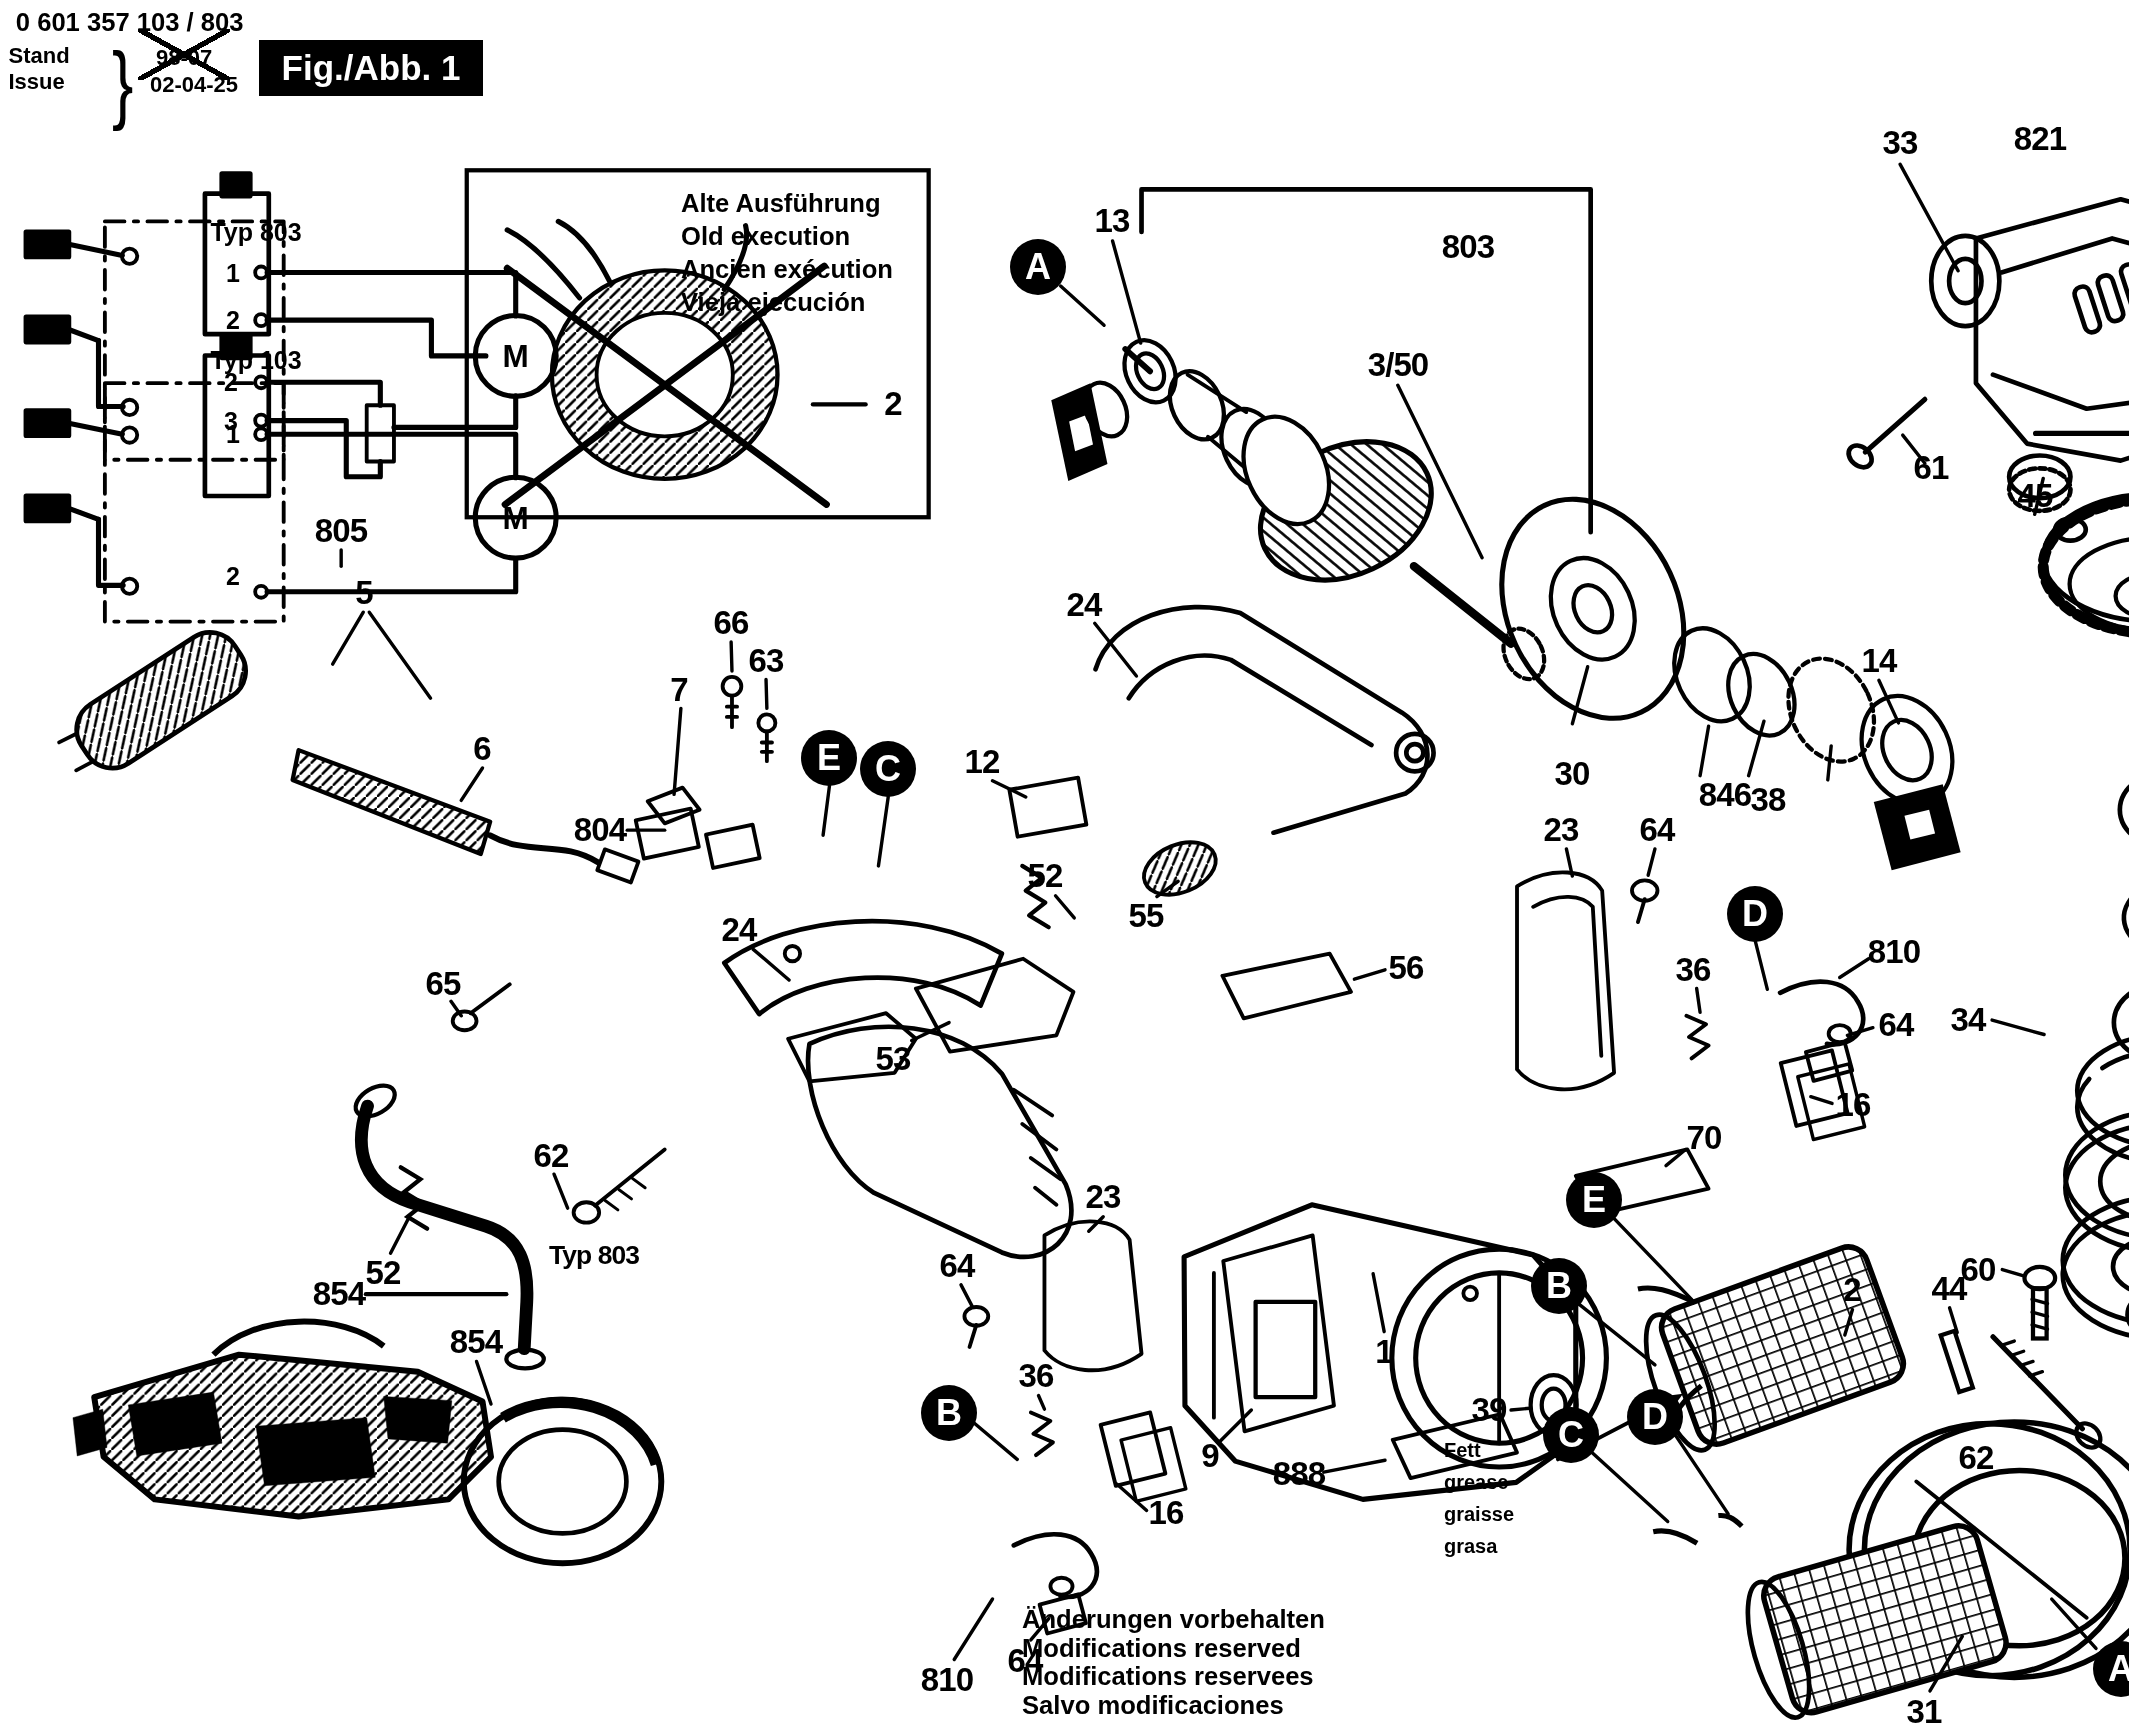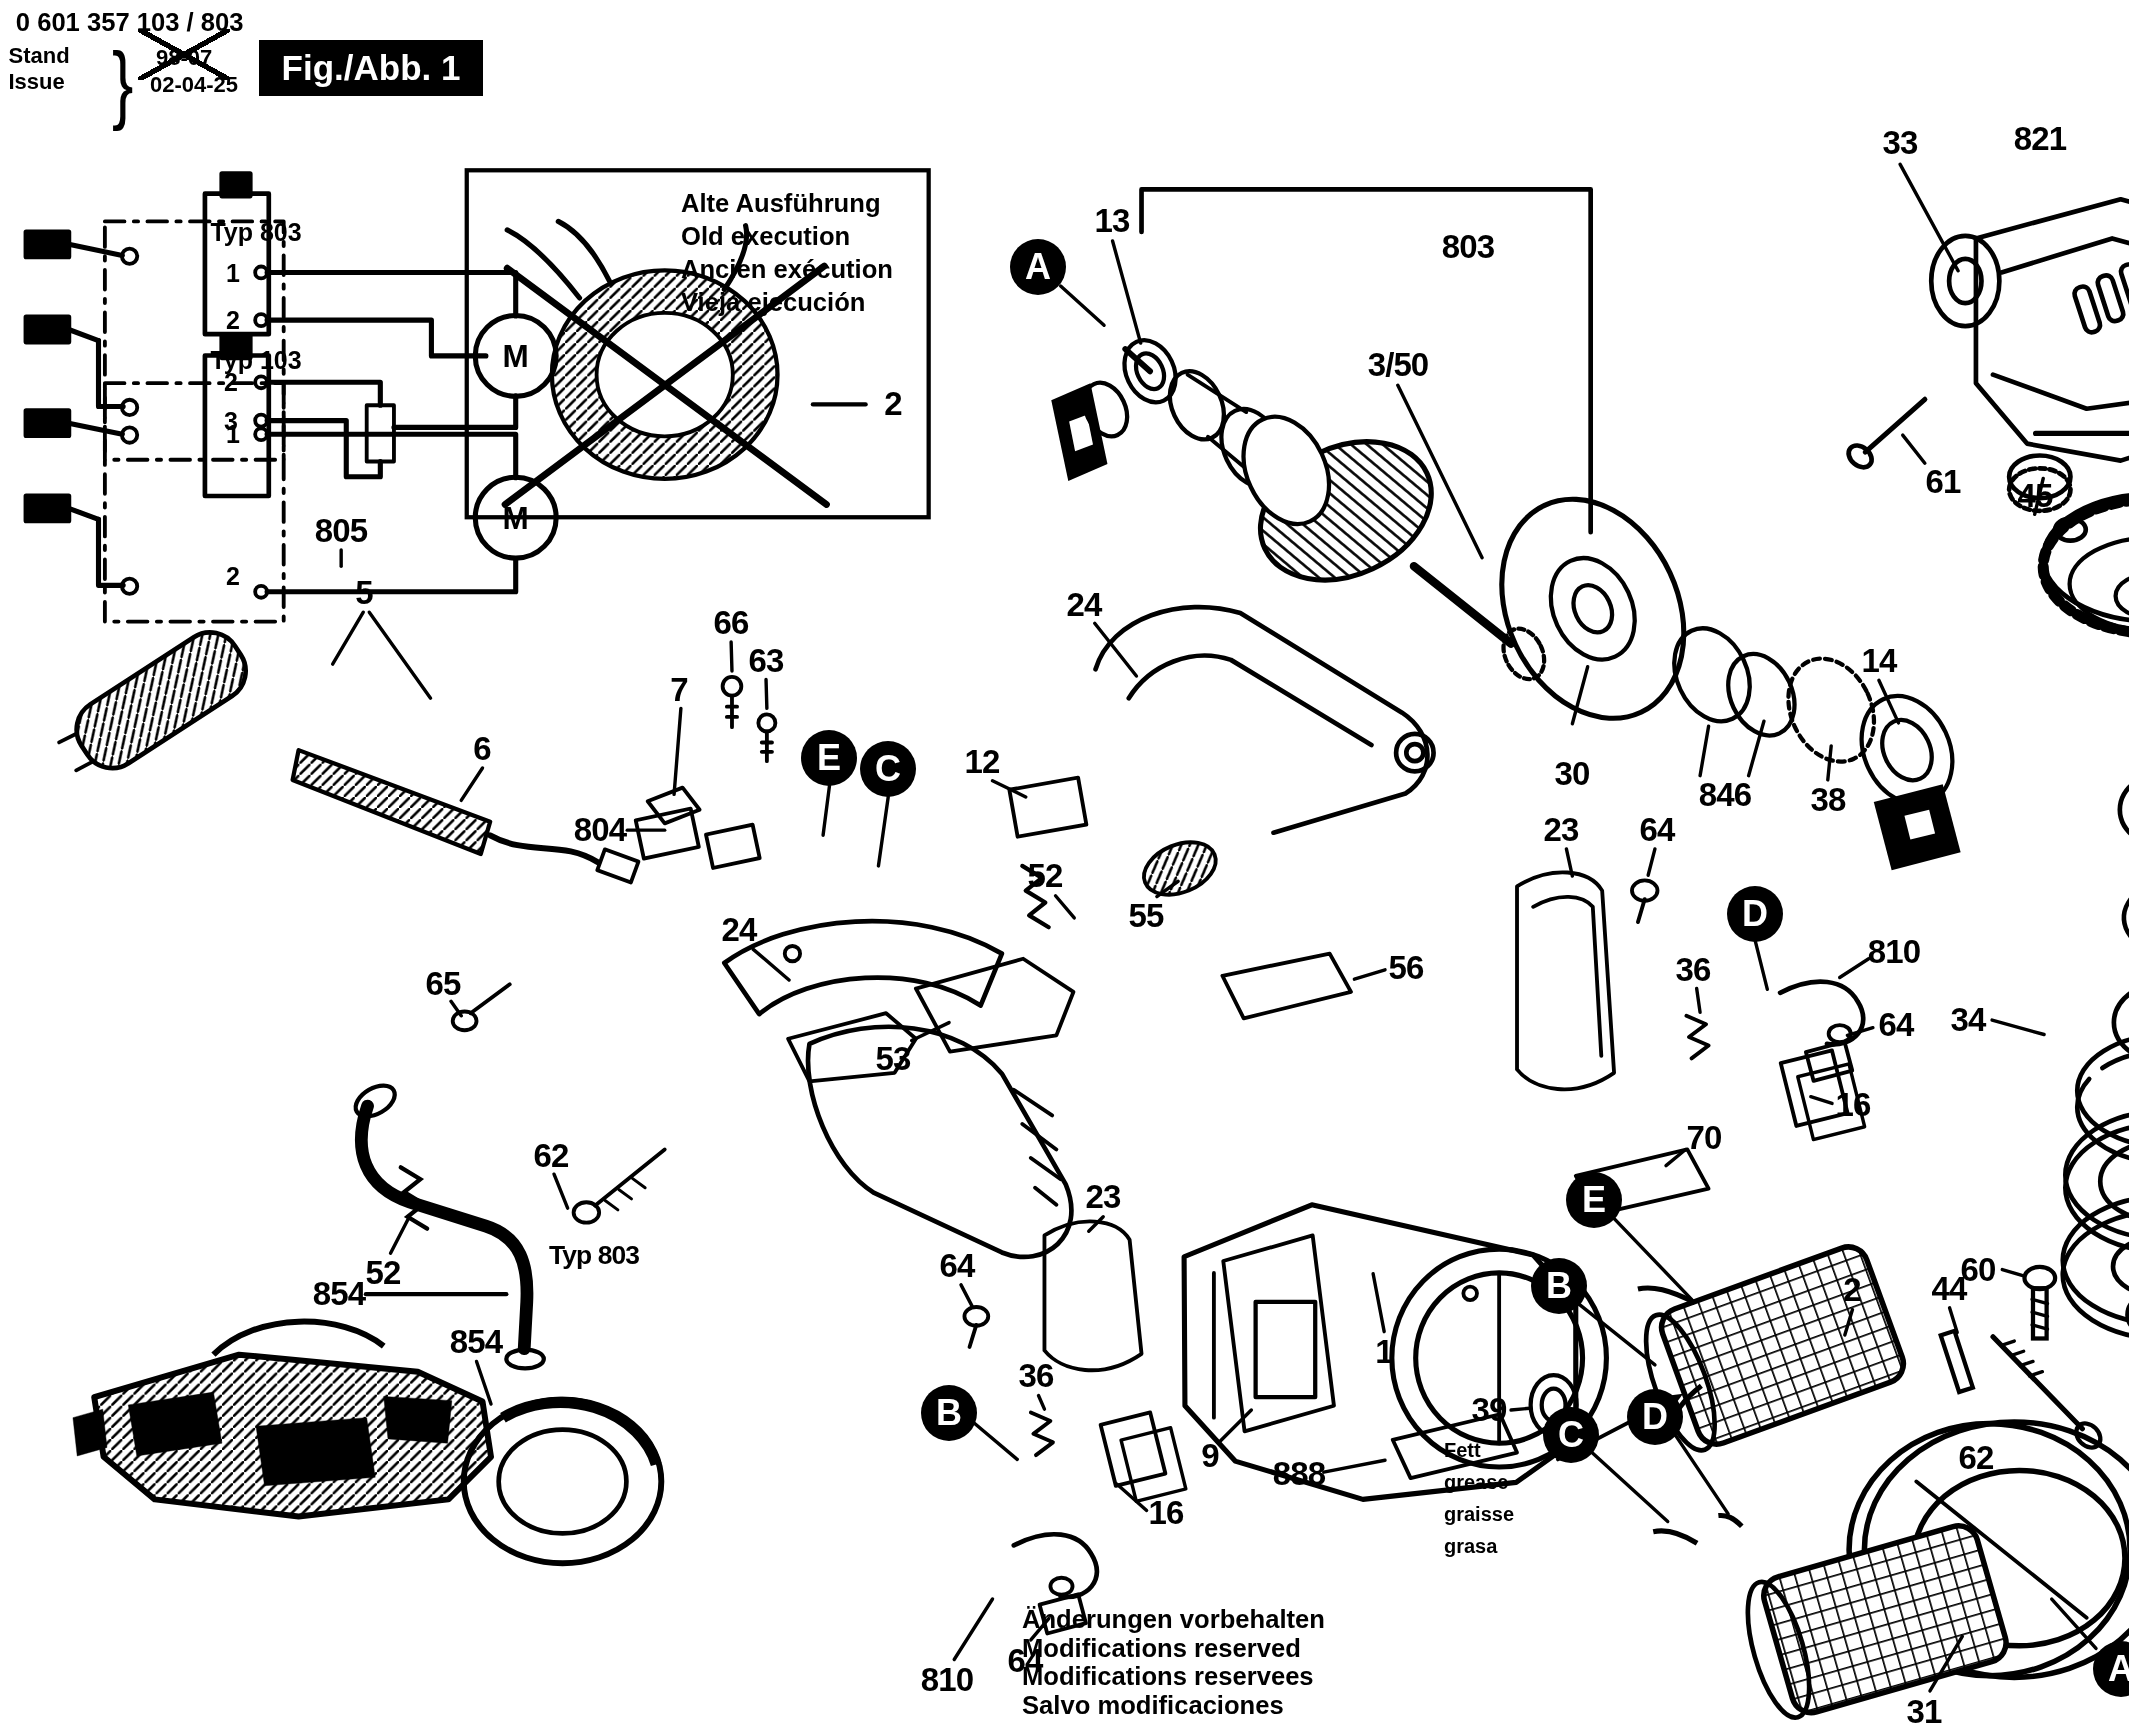--- a/index.html
+++ b/index.html
@@ -464,26 +464,26 @@
       <div>Änderungen vorbehalten</div>
       <div>Modifications reserved</div>
       <div>Modifications reservees</div>
       <div>Salvo modificaciones</div>
     </div>
 <div class="plabel" style="left: 1112px; top: 221px;">13</div>
     <div class="plabel" style="left: 1468px; top: 247px;">803</div>
     <div class="plabel" style="left: 1398px; top: 365px;">3/50</div>
     <div class="plabel" style="left: 1900px; top: 143px;">33</div>
     <div class="plabel" style="left: 2014px; top: 139px; margin-left: 26px;">821</div>
-    <div class="plabel" style="left: 1931px; top: 482px; margin-left: 12px;">61</div>
+    <div class="plabel" style="left: 1931px; top: 468px;">61</div>
     <div class="plabel" style="left: 2035px; top: 496px;">45</div>
     <div class="plabel" style="left: 1879px; top: 661px;">14</div>
     <div class="plabel" style="left: 1572px; top: 744px; margin-top: 30px;">30</div>
     <div class="plabel" style="left: 1725px; top: 795px;">846</div>
-    <div class="plabel" style="left: 1828px; top: 800px;">38</div>
+    <div class="plabel" style="left: 1768px; top: 800px;">38</div>
     <div class="plabel" style="left: 1968px; top: 1020px;">34</div>
     <div class="plabel" style="left: 341px; top: 531px;">805</div>
     <div class="plabel" style="left: 364px; top: 593px;">5</div>
     <div class="plabel" style="left: 482px; top: 749px;">6</div>
     <div class="plabel" style="left: 731px; top: 623px;">66</div>
     <div class="plabel" style="left: 766px; top: 661px;">63</div>
     <div class="plabel" style="left: 679px; top: 690px;">7</div>
     <div class="plabel" style="left: 1084px; top: 605px;">24</div>
     <div class="plabel" style="left: 982px; top: 762px;">12</div>
     <div class="plabel" style="left: 600px; top: 830px;">804</div>

